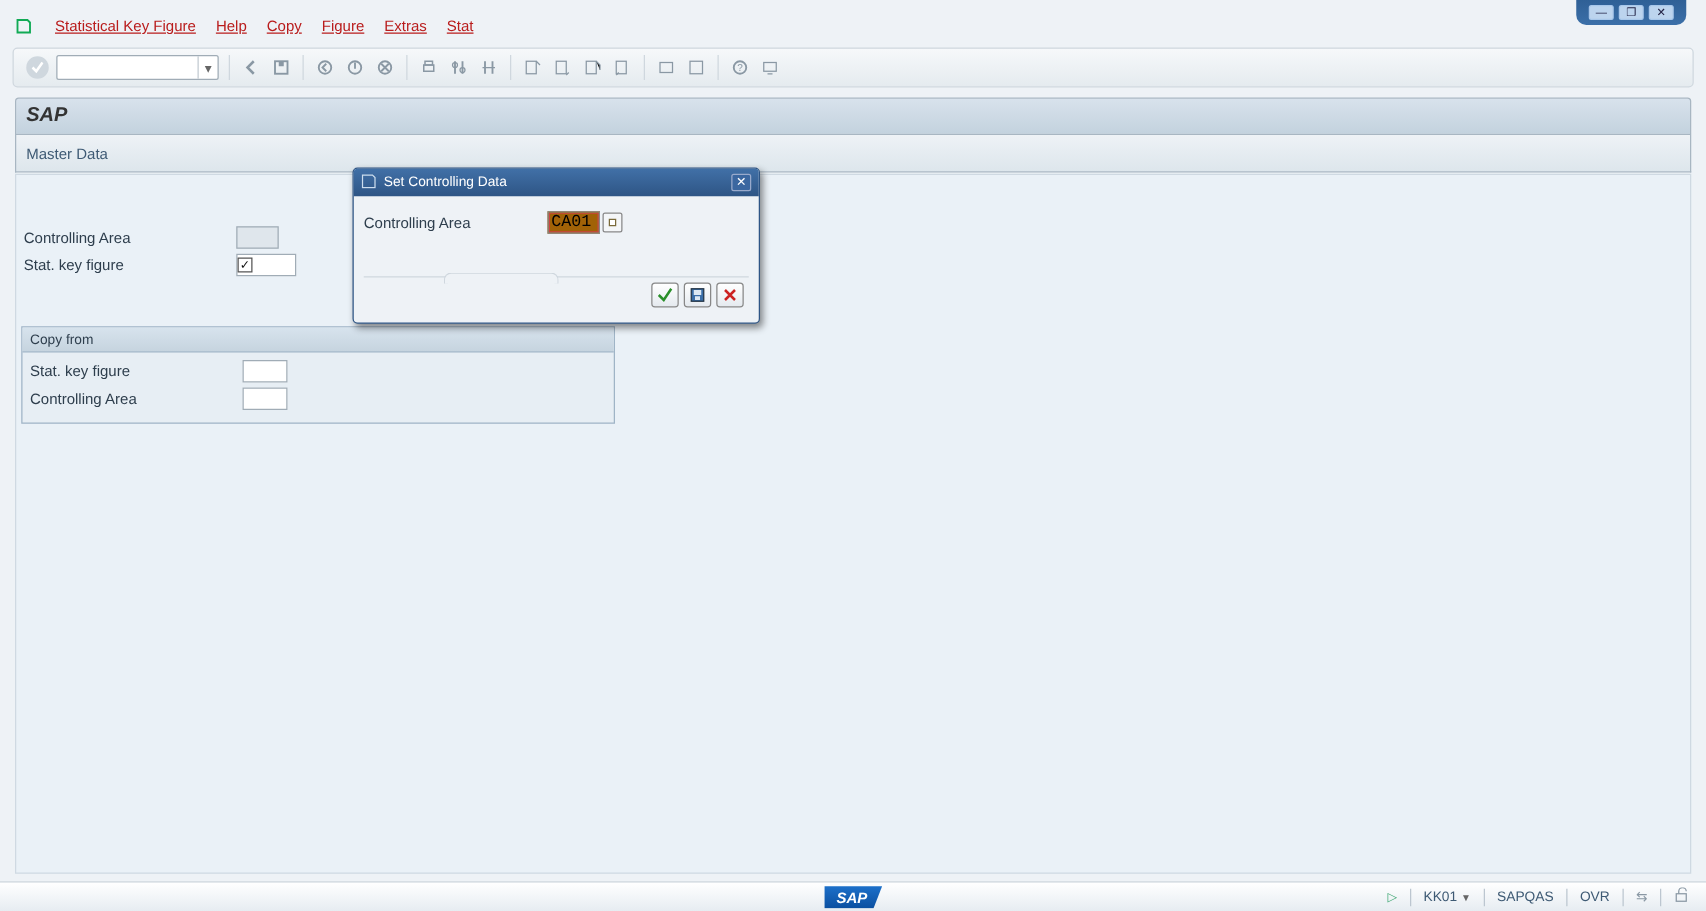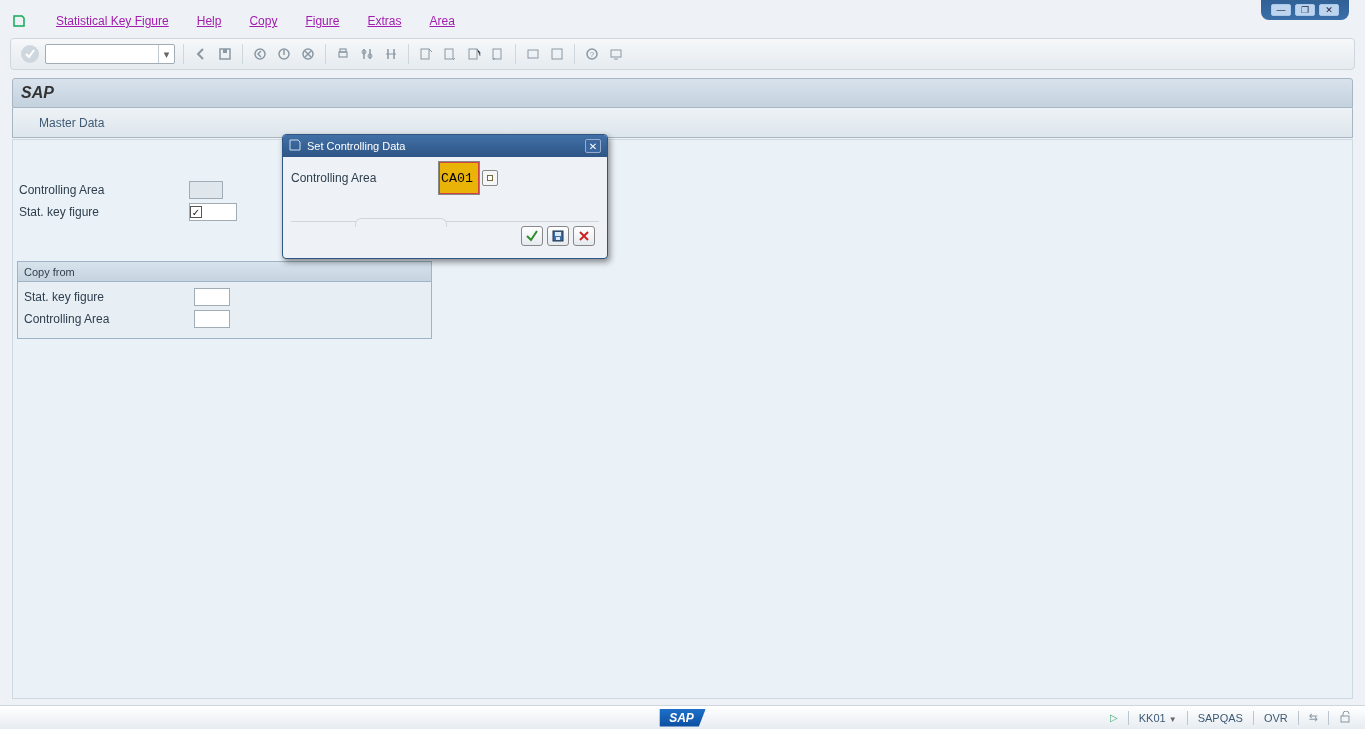--- a/index.html
+++ b/index.html
@@ -19,21 +19,21 @@
   position:absolute; top:0; left:0; width:100%; height:100%;
   background: #eef2f6;
 }
 
 .menubar {
   position:absolute; top:10px; left:10px; height:22px;
   display:flex; align-items:center; gap:16px;
 }
 .menu-sap-icon { width:18px; height:18px; display:flex; align-items:center; justify-content:center; }
 .menu-item {
-  color:#a21caf; font-size:12px; cursor:default;margin-left:12px;
+  color:#b91c1c; font-size:12px; cursor:default;
 }
 .menu-item .ul { text-decoration:underline; }
 
 
 .win-ctrl {
   position:absolute; top:0; right:16px;
   width:88px; height:20px;
   background: linear-gradient(#2f6096, #3b6fa8);
   border-bottom-left-radius:8px; border-bottom-right-radius:8px;
   display:flex; align-items:center; justify-content:center; gap:4px;
@@ -79,21 +79,21 @@
 }
 .title-band .ttxt {
   font-weight:bold; font-style:italic; color:#333; font-size:16px;
 }
 
 
 .subhead {
   position:absolute; left:12px; right:12px; top:108px; height:30px;
   background: linear-gradient(#eef2f6,#dde6ec);
   border-left:1px solid #a8b6c2; border-right:1px solid #a8b6c2; border-bottom:1px solid #a8b6c2;
-  display:flex; align-items:center; padding-left:26px;
+  display:flex; align-items:center; padding-left:8px;
 }
 .subhead .st { color:#3e5a74; font-size:12px; }
 
 
 .content-area {
   position:absolute; left:12px; right:12px; top:139px; bottom:30px;
   background:#eaf1f7; border:1px solid #cfd9e2;
 }
 
 
@@ -108,21 +108,21 @@
 .text-input.small { width:34px; }
 .text-input.tiny { width:36px; }
 .text-input.disabled { background:#dfe6ec; border-color:#a0acb6; }
 .checkbox {
   width:12px; height:12px; border:1px solid #555; background:#fff; display:flex;
   align-items:center; justify-content:center; font-size:10px; color:#111;
 }
 
 
 .groupbox {
-  position:absolute; left:4px; top:121px; width:415px;
+  position:absolute; left:4px; top:121px; width:475px;
   border:1px solid #9fb4c6; background:#e7eef4;
 }
 .gb-header {
   height:20px; background: linear-gradient(#d7e3ed,#c6d4df);
   display:flex; align-items:center; padding-left:6px; color:#2e3e4d;
   border-bottom:1px solid #9fb4c6;
 }
 .gb-body { padding:4px 6px 8px 6px; }
 .gb-row { height:22px; display:flex; align-items:center; gap:10px; }
 
@@ -141,23 +141,23 @@
 .dlg-close {
   margin-left:auto; width:16px; height:14px; border:1px solid #9ac;
   border-radius:2px; background:#3b67a0; display:flex; align-items:center; justify-content:center;
   color:#fff; font-size:10px;
 }
 .dlg-body { padding:10px 8px 8px 8px; }
 .dlg-row { display:flex; align-items:center; gap:12px; height:22px; }
 .dlg-label { width:135px; color:#2e3e4d; font-size:12px; }
 .f4-input-wrap { display:flex; align-items:center; }
 .f4-input {
-  width:42px; height:34px; border:1px solid #888;
+  width:42px; height:18px; border:1px solid #888;
   box-shadow:0 0 0 1px #c44 inset;
-  background:#eab308;
+  background:#a16207;
   font-family:"Courier New", monospace;
   padding:0 2px;
 }
 .f4-btn {
   width:16px; height:16px; border:1px solid #888; border-radius:2px;
   margin-left:2px; background:#f4f6f8; display:flex; align-items:center; justify-content:center;
 }
 .f4-btn .sq { width:6px; height:6px; border:1px solid #7a6a3a; background:#fff; }
 .dlg-btnbar {
   margin-top:32px; display:flex; justify-content:flex-end; gap:4px;
@@ -205,21 +205,21 @@
     <span class="menu-sap-icon">
       <svg width="14" height="14" viewBox="0 0 14 14">
           <path d="M2 2 h8 l2 2 v8 h-10 z" fill="none" stroke="#1a5" stroke-width="1.5"></path>
         </svg>
     </span>
     <span class="menu-item"><span class="ul">Statistical Key Figure</span></span>
     <span class="menu-item"><span class="ul">Help</span></span>
     <span class="menu-item"><span class="ul">Copy</span></span>
     <span class="menu-item"><span class="ul">Figure</span></span>
     <span class="menu-item"><span class="ul">Extras</span></span>
-    <span class="menu-item"><span class="ul">Area</span></span>
+    <span class="menu-item"><span class="ul">Stat</span></span>
   </div>
 
   <div class="toolbar">
     <span class="ok-btn">
       <svg width="10" height="10" viewBox="0 0 10 10">
           <path d="M1 5 l3 3 l5 -7" fill="none" stroke="#fff" stroke-width="2"></path>
         </svg>
     </span>
     <div class="cmd-combo">
       <span></span>

